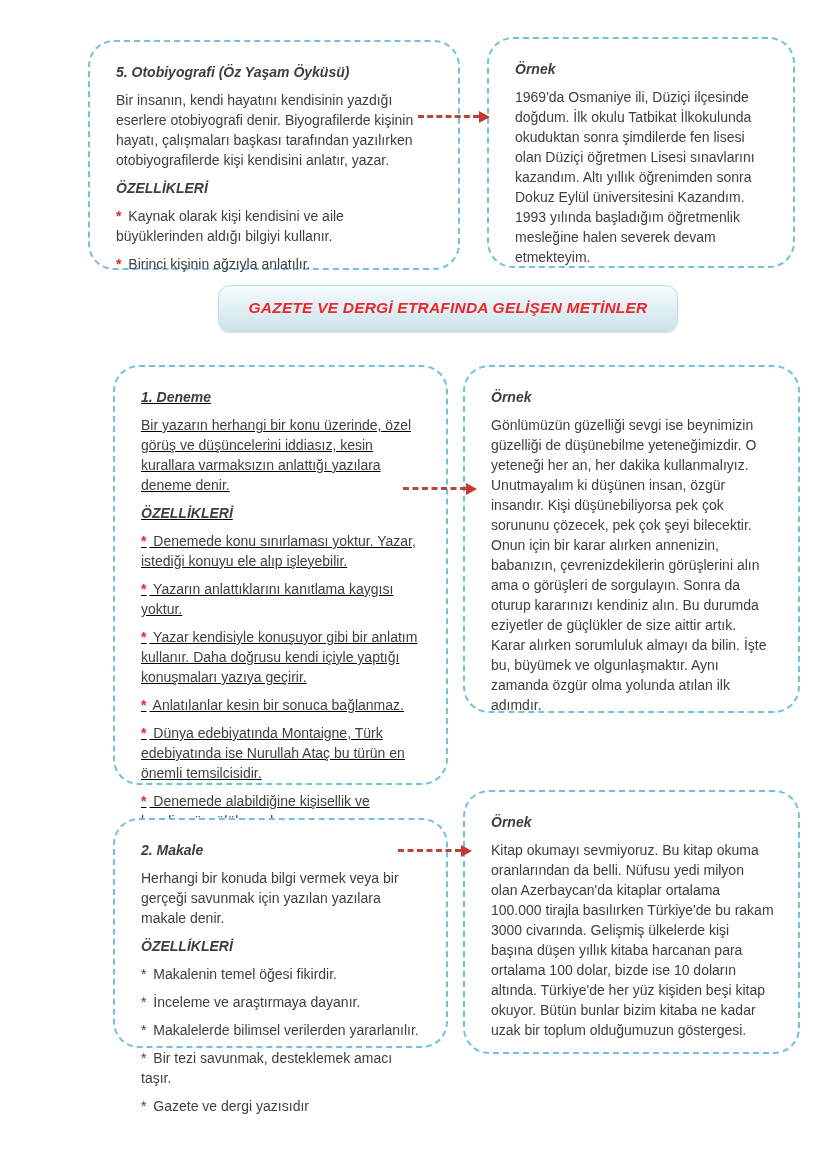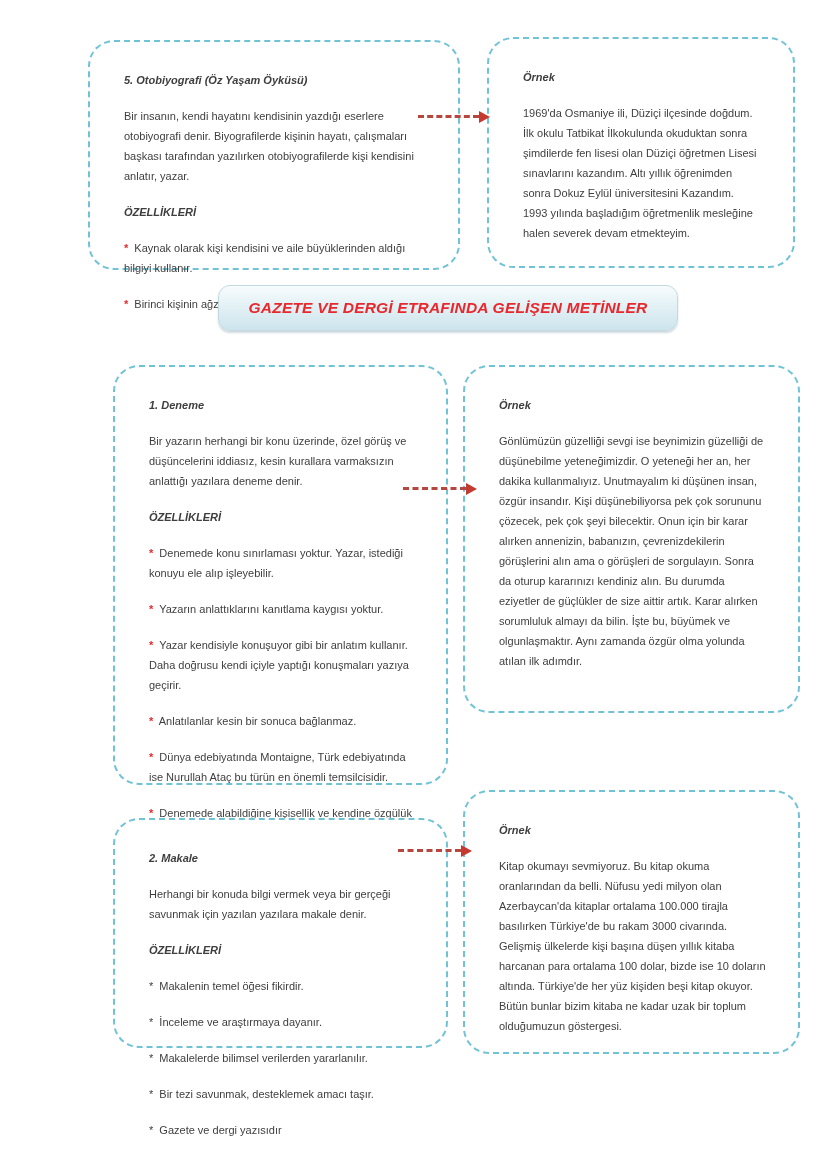--- a/index.html
+++ b/index.html
@@ -6,21 +6,21 @@
   .canvas {
     position:relative; width:828px; height:1171px;
     font-family:"Liberation Sans", sans-serif; background:#ffffff;
     overflow:hidden;
   }
   .dbox {
     position:absolute; box-sizing:border-box;
     border:2px dashed #70c3d6; border-radius:26px;
     background:#ffffff; padding:12px 16px 8px 18px;
   }
-  .dbox p { margin:16px; font-size:11px; line-height:20px; color:#3e3e3e; }
+  .dbox p { margin:8px; font-size:14px; line-height:20px; color:#3e3e3e; }
   .box-title {
     color:#e8282c; font-weight:bold; font-style:italic;
     font-size:13.5px; line-height:21px; margin:0 0 1px 0;
   }
   .subheading {
     color:#e8282c; font-weight:bold; font-style:italic;
     font-size:13.5px; line-height:21px; margin:0;
   }
   .bullet { margin:0; }
   .bullet .star { color:#e8282c; font-weight:bold; padding-right:3px; }
@@ -61,21 +61,21 @@
 
   <div class="dbox" style="left:487px; top:37px; width:308px; height:231px;">
     <p class="box-title">Örnek</p>
     <p>1969'da Osmaniye ili, Düziçi ilçesinde doğdum. İlk okulu Tatbikat İlkokulunda okuduktan sonra şimdilerde fen lisesi olan Düziçi öğretmen Lisesi sınavlarını kazandım. Altı yıllık öğrenimden sonra Dokuz Eylül üniversitesini Kazandım. 1993 yılında başladığım öğretmenlik mesleğine  halen severek devam etmekteyim.</p>
   </div>
 
   <div class="banner">
     <span>GAZETE VE DERGİ ETRAFINDA GELİŞEN METİNLER</span>
   </div>
 
-  <div class="dbox" style="left:113px; top:365px; width:335px; height:420px;">
+  <div class="dbox" style="left:113px; top:365px; width:335px; height:420px;text-decoration:underline;">
     <p class="box-title">1. Deneme</p>
     <p>Bir yazarın herhangi bir konu üzerinde, özel görüş ve düşüncelerini iddiasız, kesin kurallara varmaksızın anlattığı yazılara deneme denir.</p>
     <p class="subheading">ÖZELLİKLERİ</p>
     <div>
         <p class="bullet"><span class="star">*</span> Denemede konu sınırlaması yoktur. Yazar, istediği konuyu ele alıp işleyebilir.</p>
         <p class="bullet"><span class="star">*</span> Yazarın anlattıklarını kanıtlama kaygısı yoktur.</p>
         <p class="bullet"><span class="star">*</span> Yazar kendisiyle konuşuyor gibi bir anlatım kullanır. Daha doğrusu kendi içiyle yaptığı konuşmaları yazıya geçirir.</p>
         <p class="bullet"><span class="star">*</span> Anlatılanlar kesin bir sonuca bağlanmaz.</p>
         <p class="bullet"><span class="star">*</span> Dünya edebiyatında Montaigne, Türk edebiyatında ise Nurullah Ataç bu türün en önemli temsilcisidir.</p>
         <p class="bullet"><span class="star">*</span> Denemede alabildiğine kişisellik ve kendine özgülük vardır.</p>

